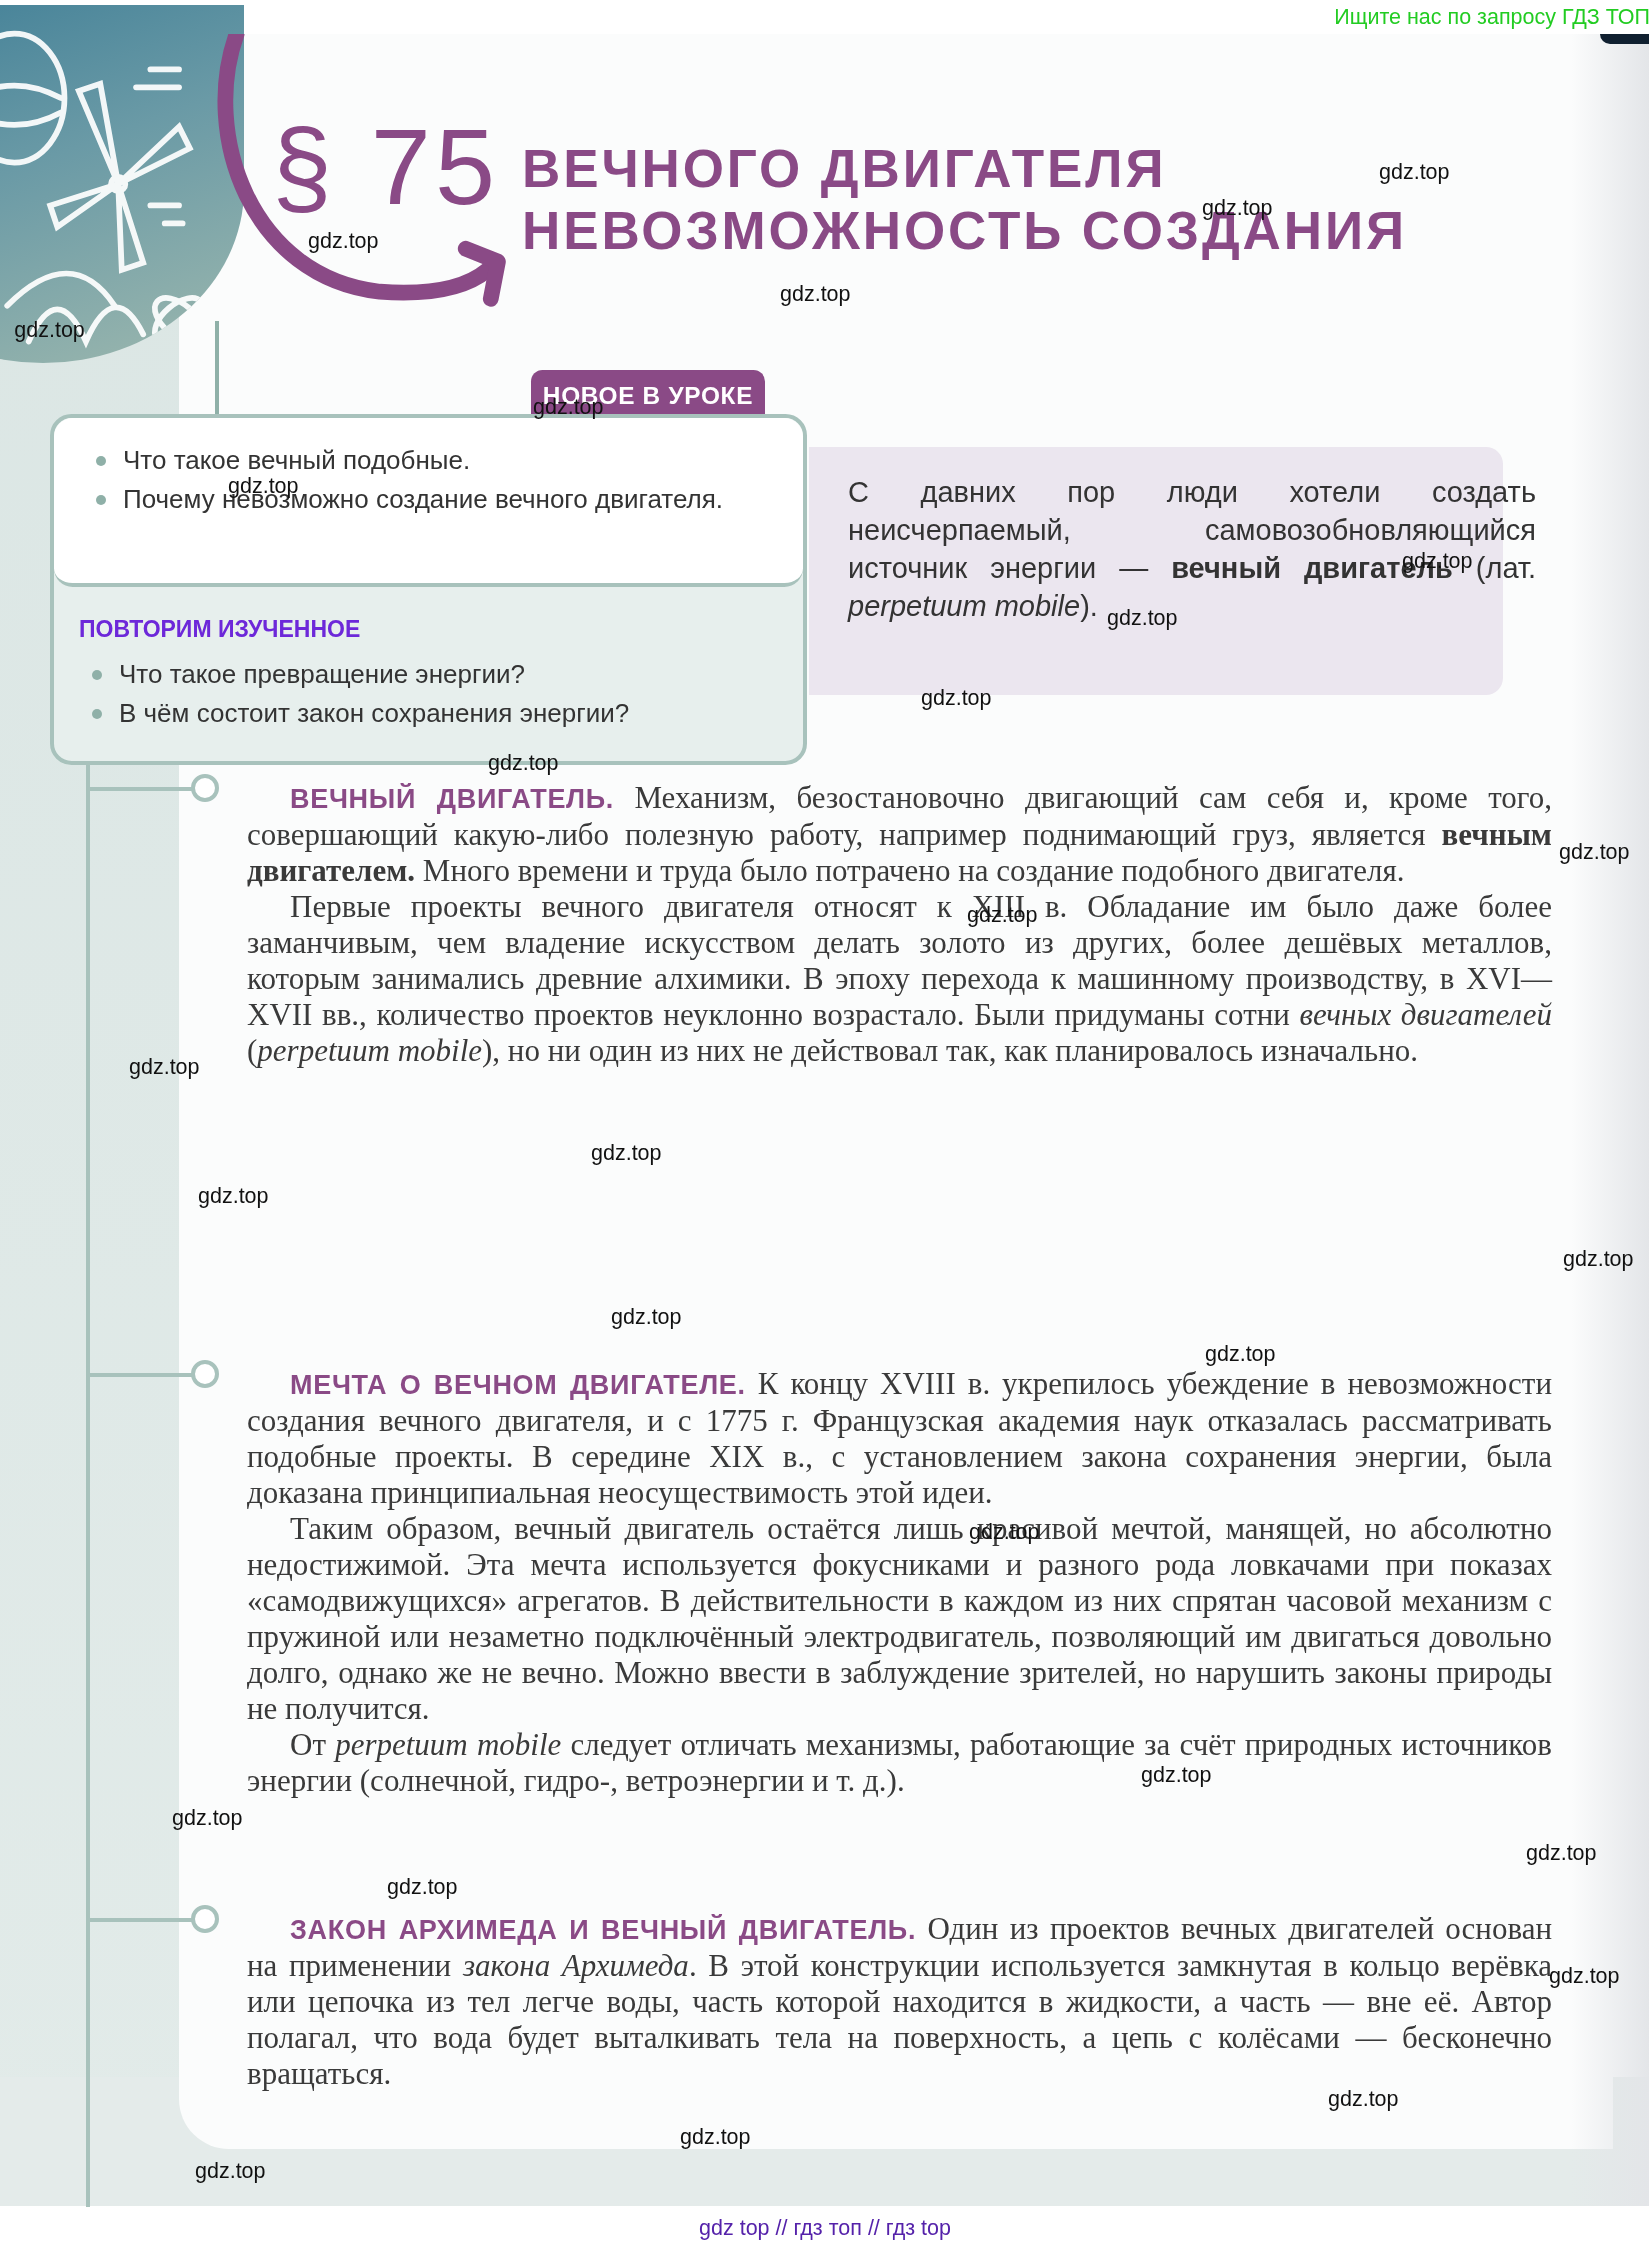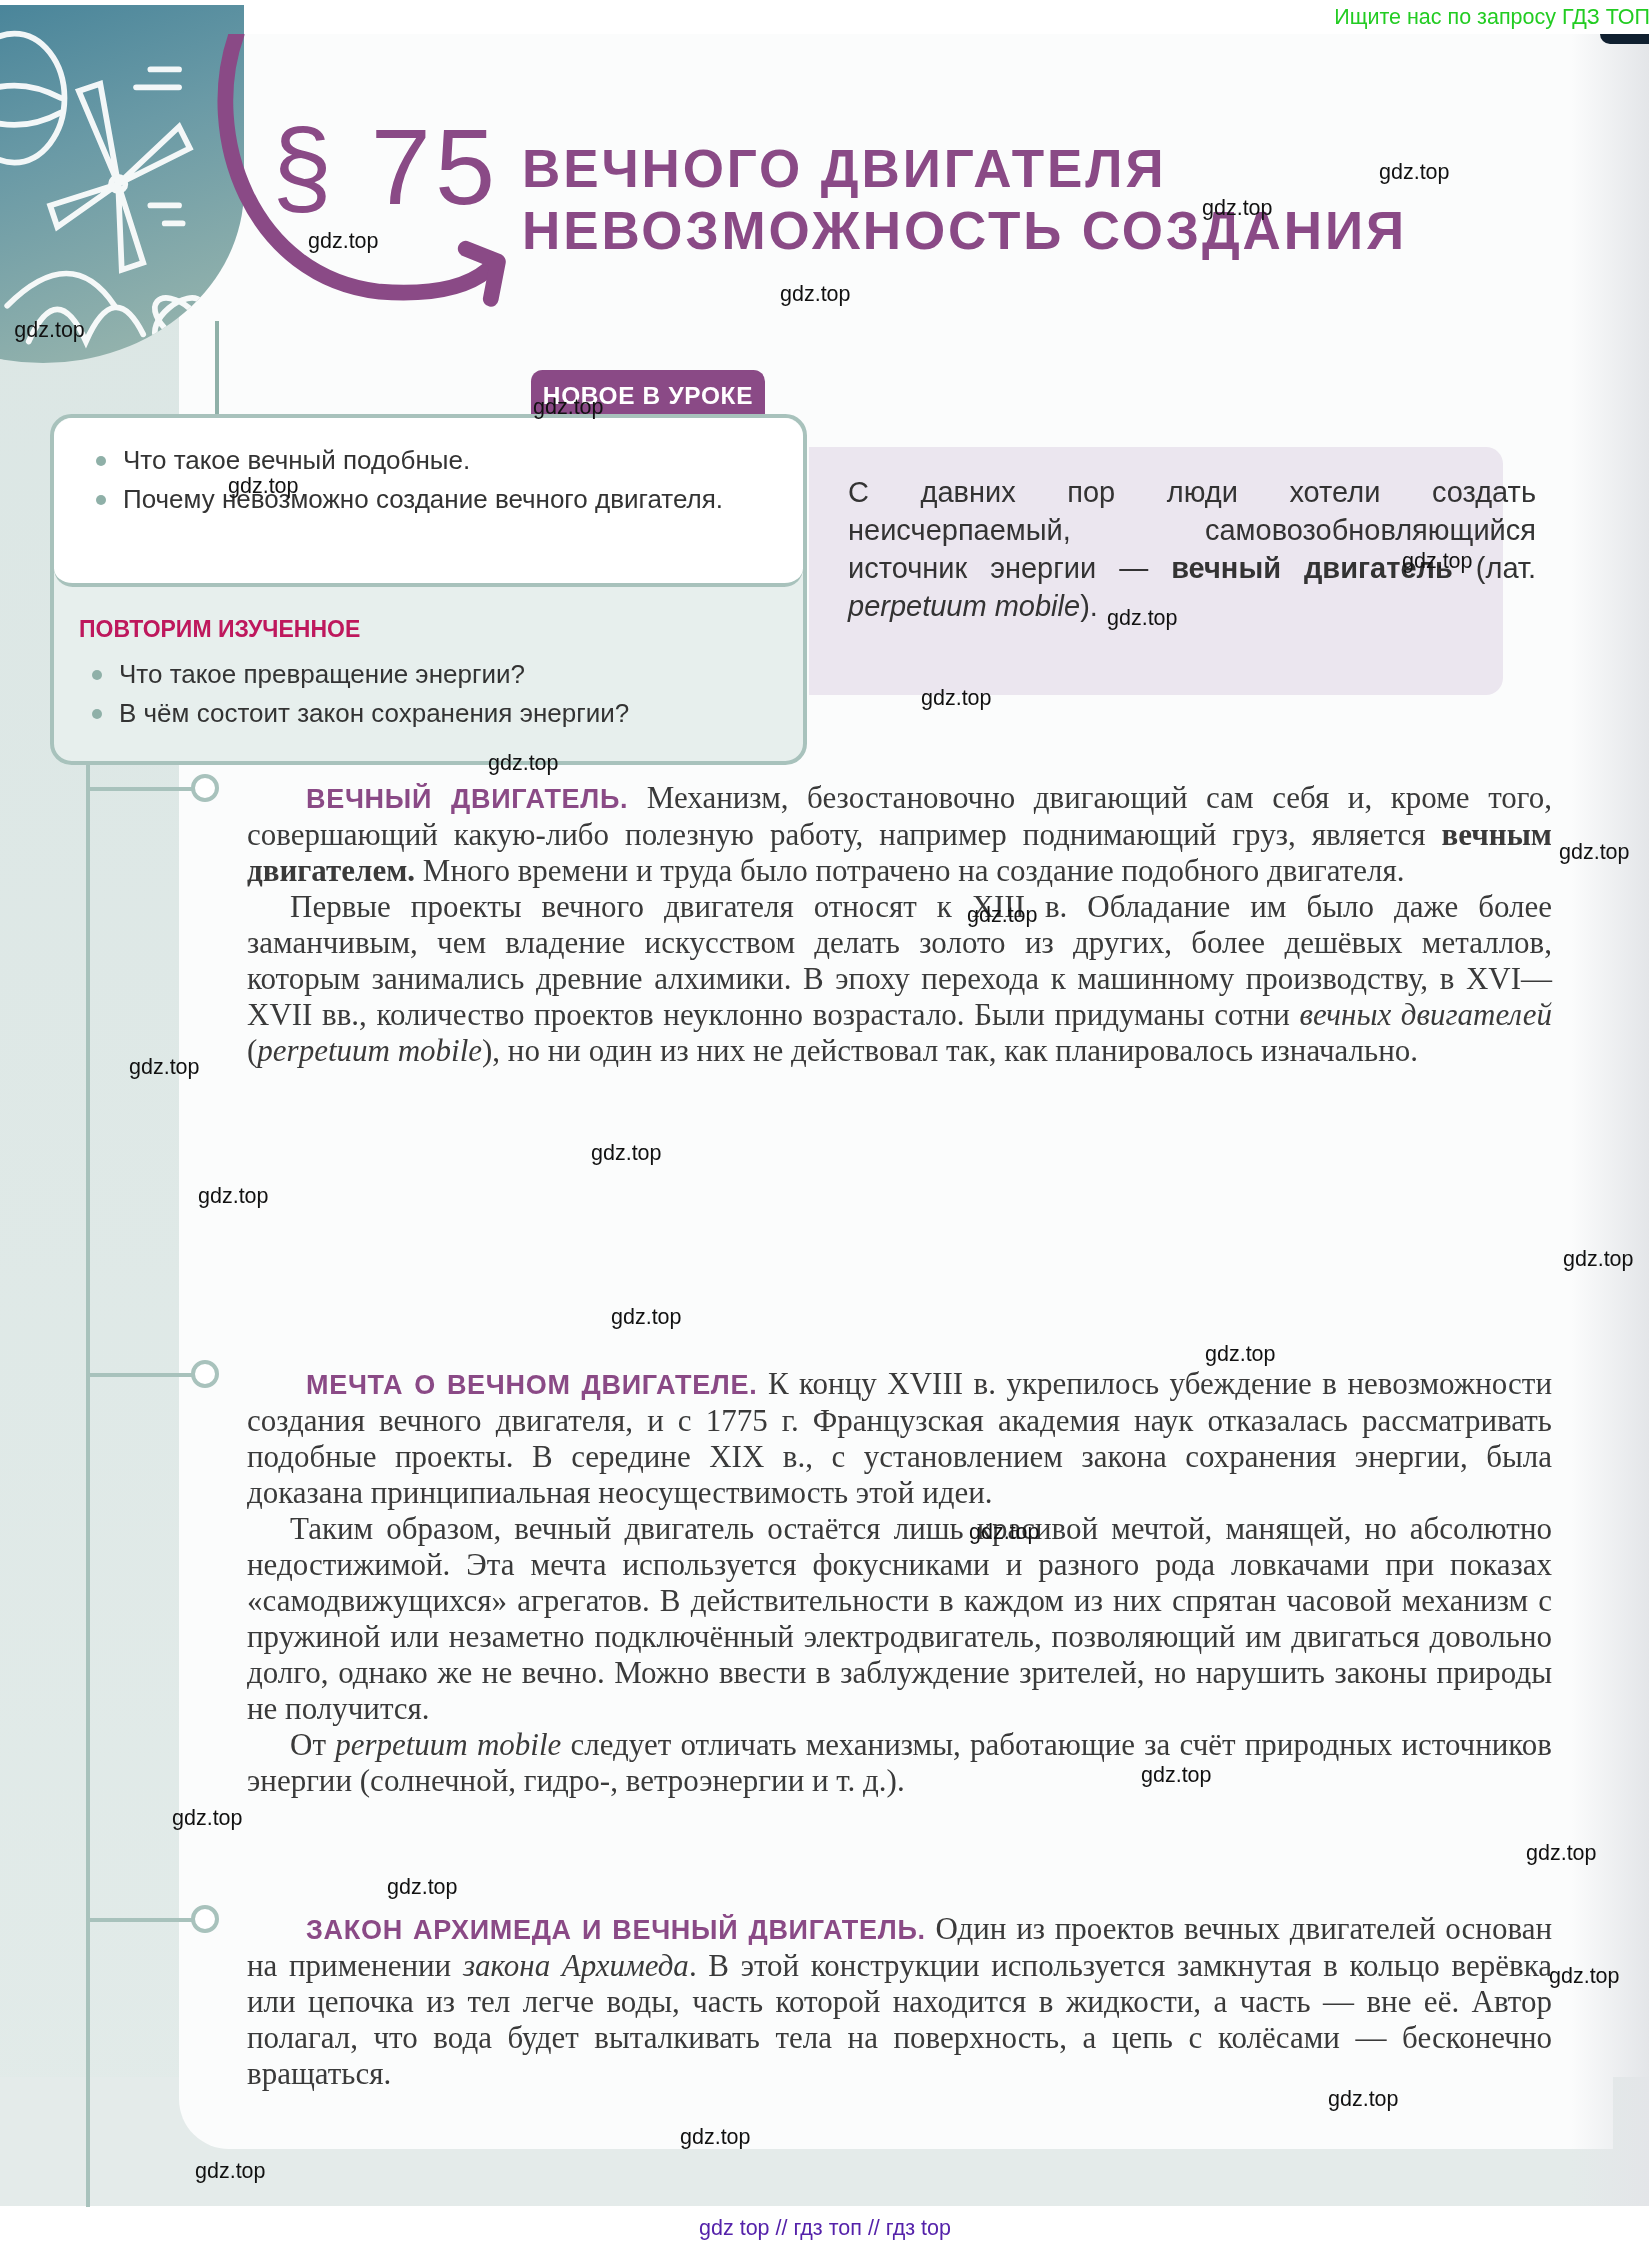--- a/index.html
+++ b/index.html
@@ -73,21 +73,21 @@
   }
   .bullets { list-style: none; margin: 0; padding: 0; font-family: "Liberation Sans", sans-serif; font-size: 26px; color: #333; }
   .bullets li { position: relative; padding-left: 40px; line-height: 39px; }
   .bullets li::before {
     content: ""; position: absolute; left: 13px; top: 15px; width: 10px; height: 10px;
     border-radius: 50%; background: #8fb0a8;
   }
   .new-list { position: absolute; left: 29px; top: 23px; width: 688px; }
   .review-title {
     position: absolute; left: 79px; top: 582px; font-family: "Liberation Sans", sans-serif;
-    font-weight: bold; font-size: 23px; color: #be185d;
+    font-weight: bold; font-size: 23px; color: #6d28d9;
   }
   .review-list { position: absolute; left: 79px; top: 621px; width: 688px; }
   .intro-box {
     position: absolute; left: 809px; top: 413px; width: 694px; height: 248px;
     background: #ebe6ef; border-radius: 0 17px 17px 0;
   }
   .intro-text {
     position: absolute; left: 39px; top: 26px; width: 688px;
     font-family: "Liberation Sans", sans-serif; font-size: 29px; line-height: 38px; color: #333;
     text-align: justify;
@@ -105,21 +105,21 @@
     border-radius: 50%; background: #fff;
   }
   .body-text {
     position: absolute; left: 247px; width: 1305px;
     font-size: 31px; line-height: 36px; color: #3a3a3a; text-align: justify;
   }
   .body-text p { margin: 0; text-indent: 43px; }
   .body-text p.first { text-indent: 43px; }
   .sec-head {
     font-family: "Liberation Sans", sans-serif; font-weight: bold; color: #8a4a86;
-    font-size: 27px; letter-spacing: 0.7px; text-transform: uppercase; margin-left: 16px;
+    font-size: 27px; letter-spacing: 0.7px; text-transform: uppercase;
   }
   .wm {
     position: absolute; font-family: "Liberation Sans", sans-serif; font-size: 21.5px; color: #111;
   }
   .bottom-banner {
     position: absolute; left: 0; bottom: 0; width: 1650px; height: 43px; background: #fff;
     text-align: center; line-height: 43px; font-family: "Liberation Sans", sans-serif; font-size: 21.5px;
     color: #5522aa;
   }
 </style>

